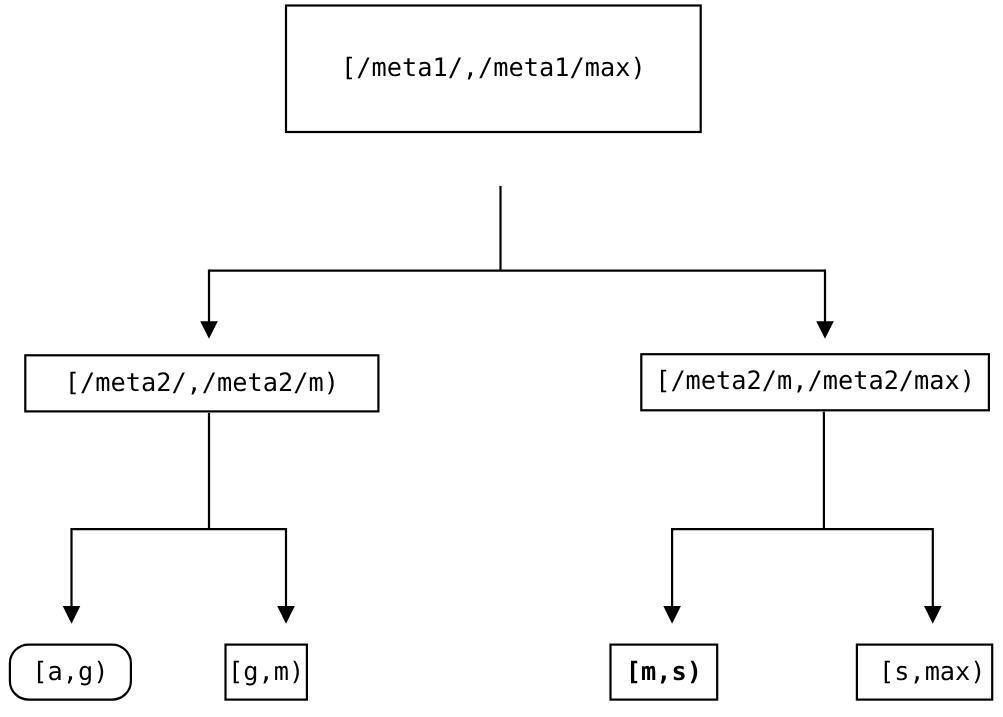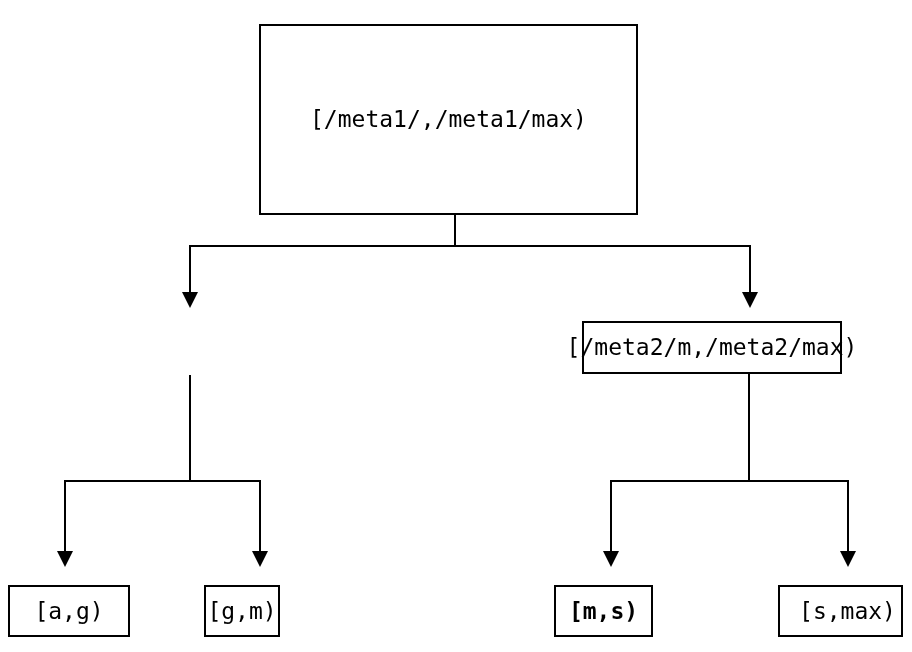--- a/index.html
+++ b/index.html
@@ -33,24 +33,24 @@
     align-items: center;
     justify-content: center;
     font-size: 23px;
     line-height: 1;
     white-space: nowrap;
   }
   .node span {
     display: block;
   }
   
-  .node-root   { left: 259px; top: 24px;  width: 379px; height: 191px; }
+  .node-root   { left: 259px; top: 4px;  width: 379px; height: 117px; }
   .node-c0     { left: 22px;  top: 322px; width: 323px; height: 53px;  }
-  .node-c1     { left: 582px; top: 321px; width: 260px; height: 53px;  }
-  .node-leaf00 { left: 8px;   top: 585px; width: 122px; height: 52px;  }
+  .node-c1     { left: 582px; top: 321px; width: 318px; height: 53px;  }
+  .node-leaf00 { left: 8px;   top: 585px; width: 112px; height: 52px; border-radius: 18px;  }
   .node-leaf01 { left: 204px; top: 585px; width: 76px; height: 52px; text-align: right;  }
   .node-leaf10 { left: 554px; top: 585px; width: 99px;  height: 52px; font-weight: bold;  }
   .node-leaf11 { left: 778px; top: 585px; width: 125px; height: 52px; padding-left: 14px;  }
 </style>
 </head>
 <body>
 
 <div class="canvas">
 
   <svg class="connectors" viewBox="0 0 912 652" xmlns="http://www.w3.org/2000/svg" aria-hidden="true">
@@ -80,20 +80,23 @@
       <path d="M848,480 L848,552"></path>
     </g>
     <polygon points="603,551 619,551 611,567" fill="#000000"></polygon>
     <polygon points="840,551 856,551 848,567" fill="#000000"></polygon>
   </svg>
 
   <div class="node node-root">
     <span>[/meta1/,/meta1/max)</span>
   </div>
 
+  <div class="node node-c0">
+    <span>[/meta2/,/meta2/m)</span>
+  </div>
 
   <div class="node node-c1">
     <span>[/meta2/m,/meta2/max)</span>
   </div>
 
   <div class="node node-leaf00">
     <span>[a,g)</span>
   </div>
 
   <div class="node node-leaf01">

